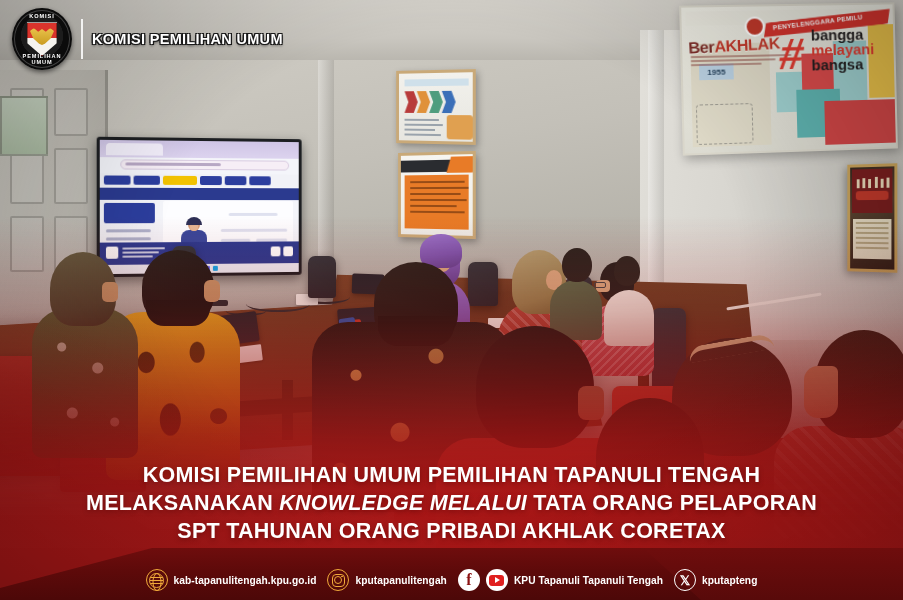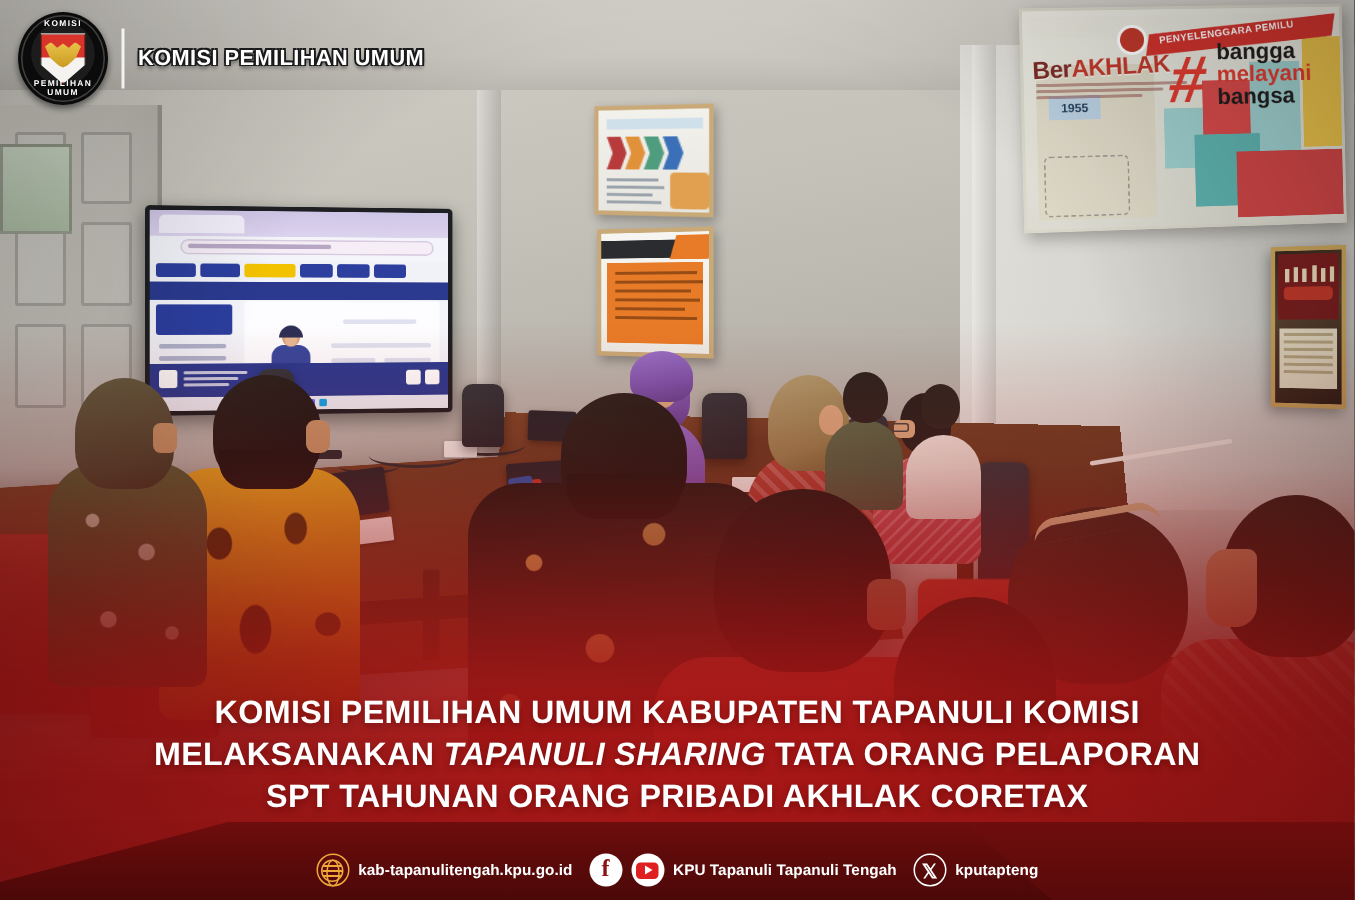--- a/index.html
+++ b/index.html
@@ -850,37 +850,43 @@
       <div class="kpu-garuda"></div>
       <div class="kpu-bot-text">PEMILIHAN UMUM</div>
     </div>
     <div class="header-divider"></div>
     <div class="header-text">
       <div>KOMISI PEMILIHAN UMUM</div>
     </div>
   </div>
 
   <div class="caption">
-    <div>KOMISI PEMILIHAN UMUM KABUPATEN TAPANULI KOMISI</div>
-    <div><span>MELAKSANAKAN </span><span class="ital">TAPANULI SHARING</span><span> TATA ORANG PELAPORAN</span></div>
+    <div>KOMISI PEMILIHAN UMUM PEMILIHAN TAPANULI TENGAH</div>
+    <div><span>MELAKSANAKAN </span><span class="ital">KNOWLEDGE MELALUI</span><span> TATA ORANG PELAPORAN</span></div>
     <div>SPT TAHUNAN ORANG PRIBADI AKHLAK CORETAX</div>
   </div>
 
   <div class="footer-shape"></div>
   <div class="footer-shape2"></div>
 
   <div class="footer">
 
     <div class="fitem">
       <div class="ficon ring-gold">
           <div class="globe-i"></div>
         </div>
       <div class="flabel">kab-tapanulitengah.kpu.go.id</div>
     </div>
 
+    <div class="fitem">
+      <div class="ficon ring-gold">
+          <div class="ig-i"></div>
+        </div>
+      <div class="flabel">kputapanulitengah</div>
+    </div>
 
     <div class="fitem">
       <div class="ficon solid-white">
           <div class="fb-i">f</div>
         </div>
       <div class="ficon solid-white">
           <div class="yt-i"></div>
         </div>
       <div class="flabel">KPU Tapanuli Tapanuli Tengah</div>
     </div>

